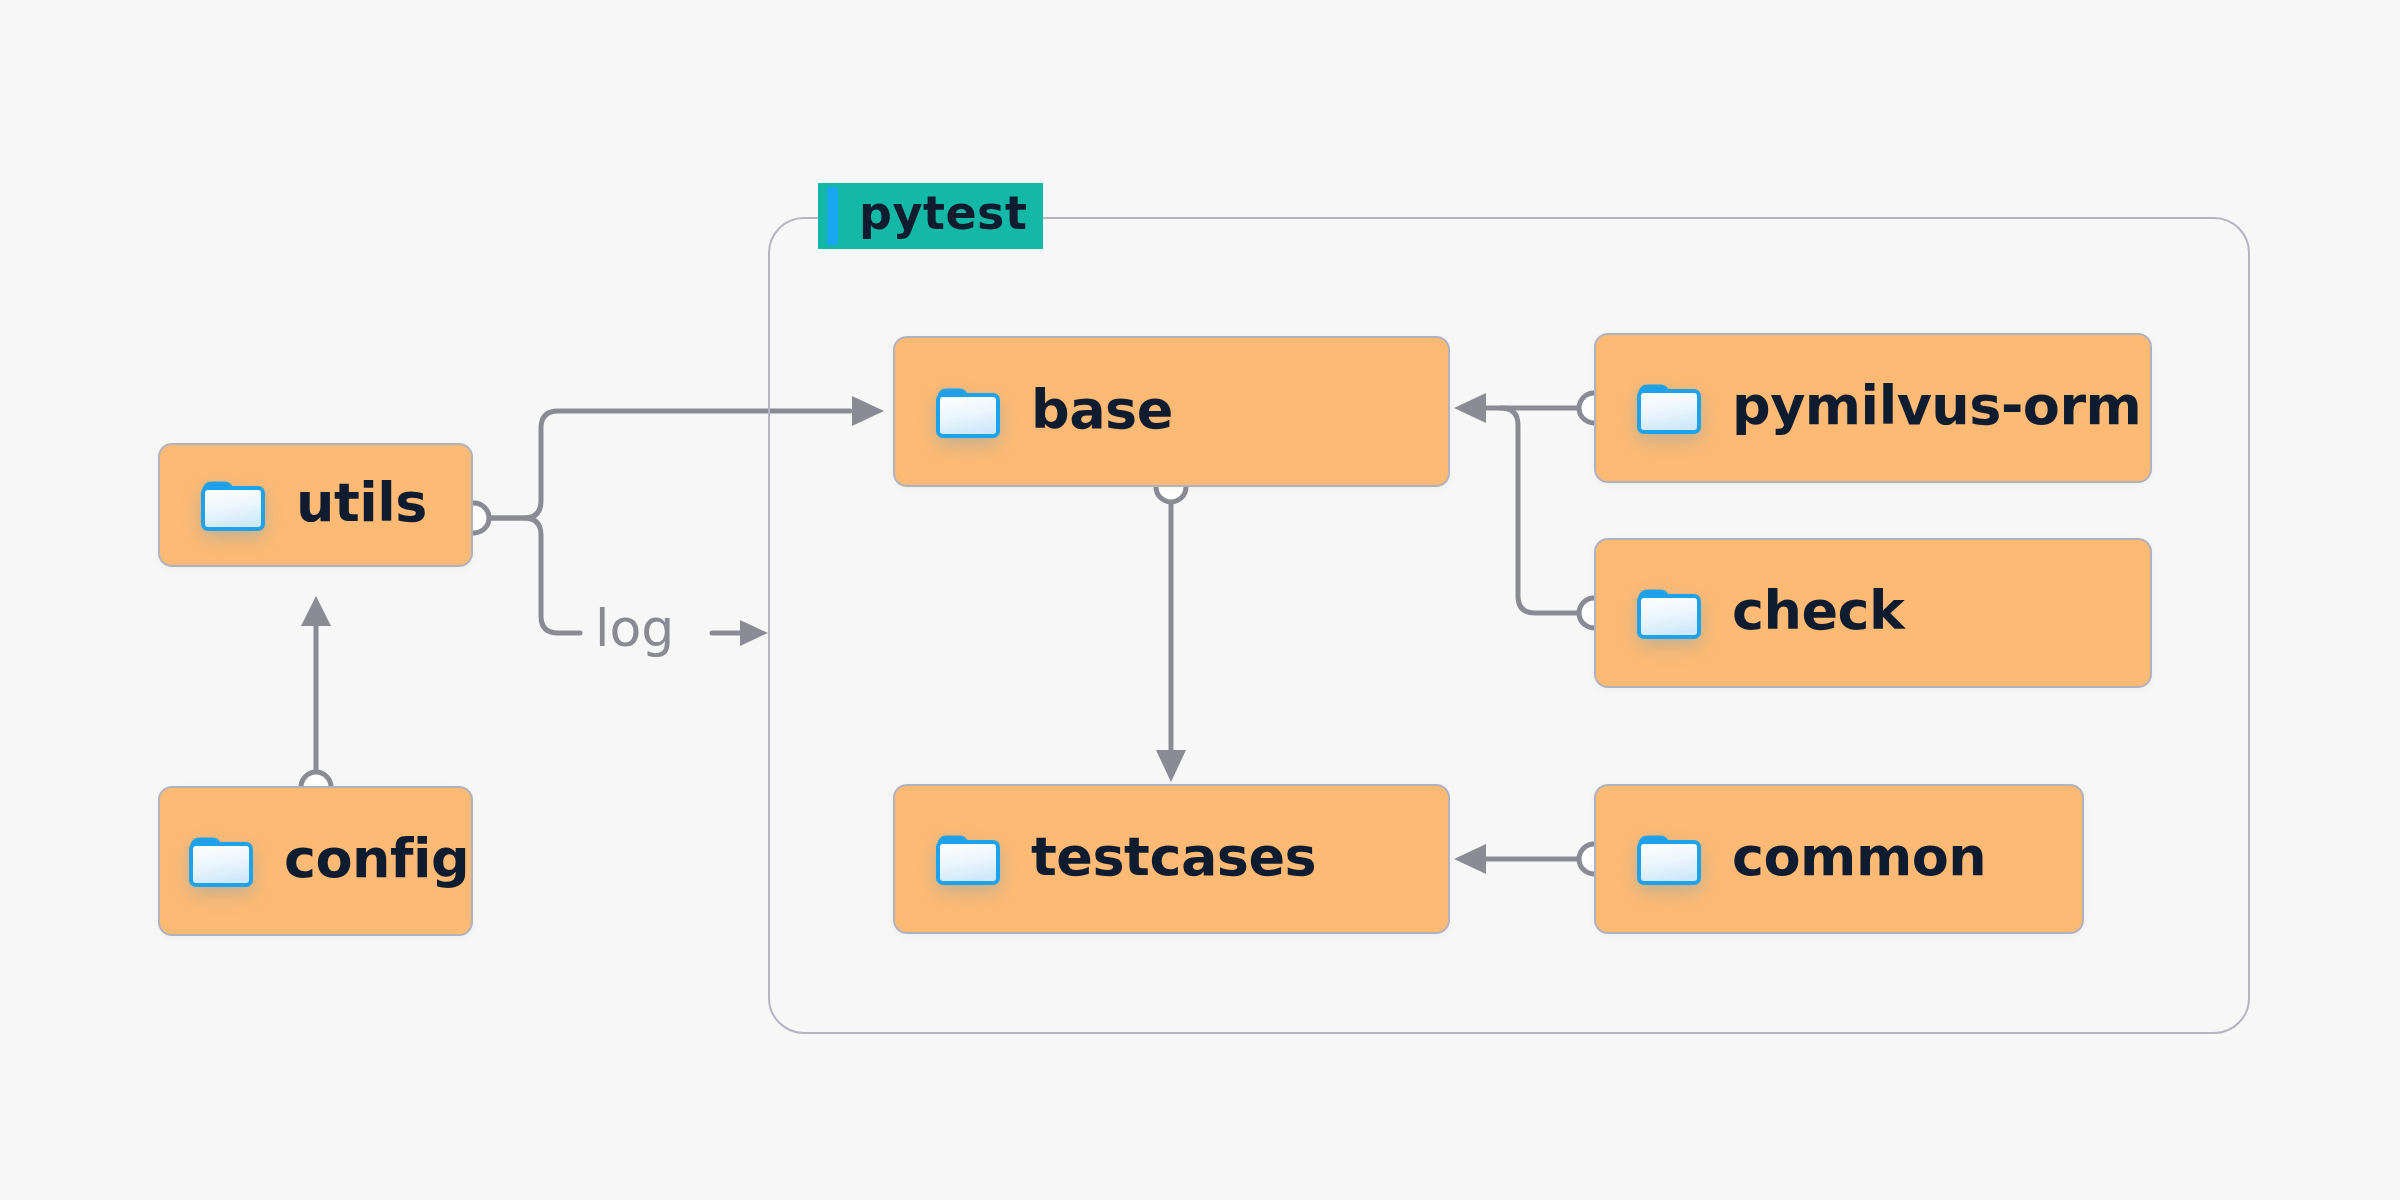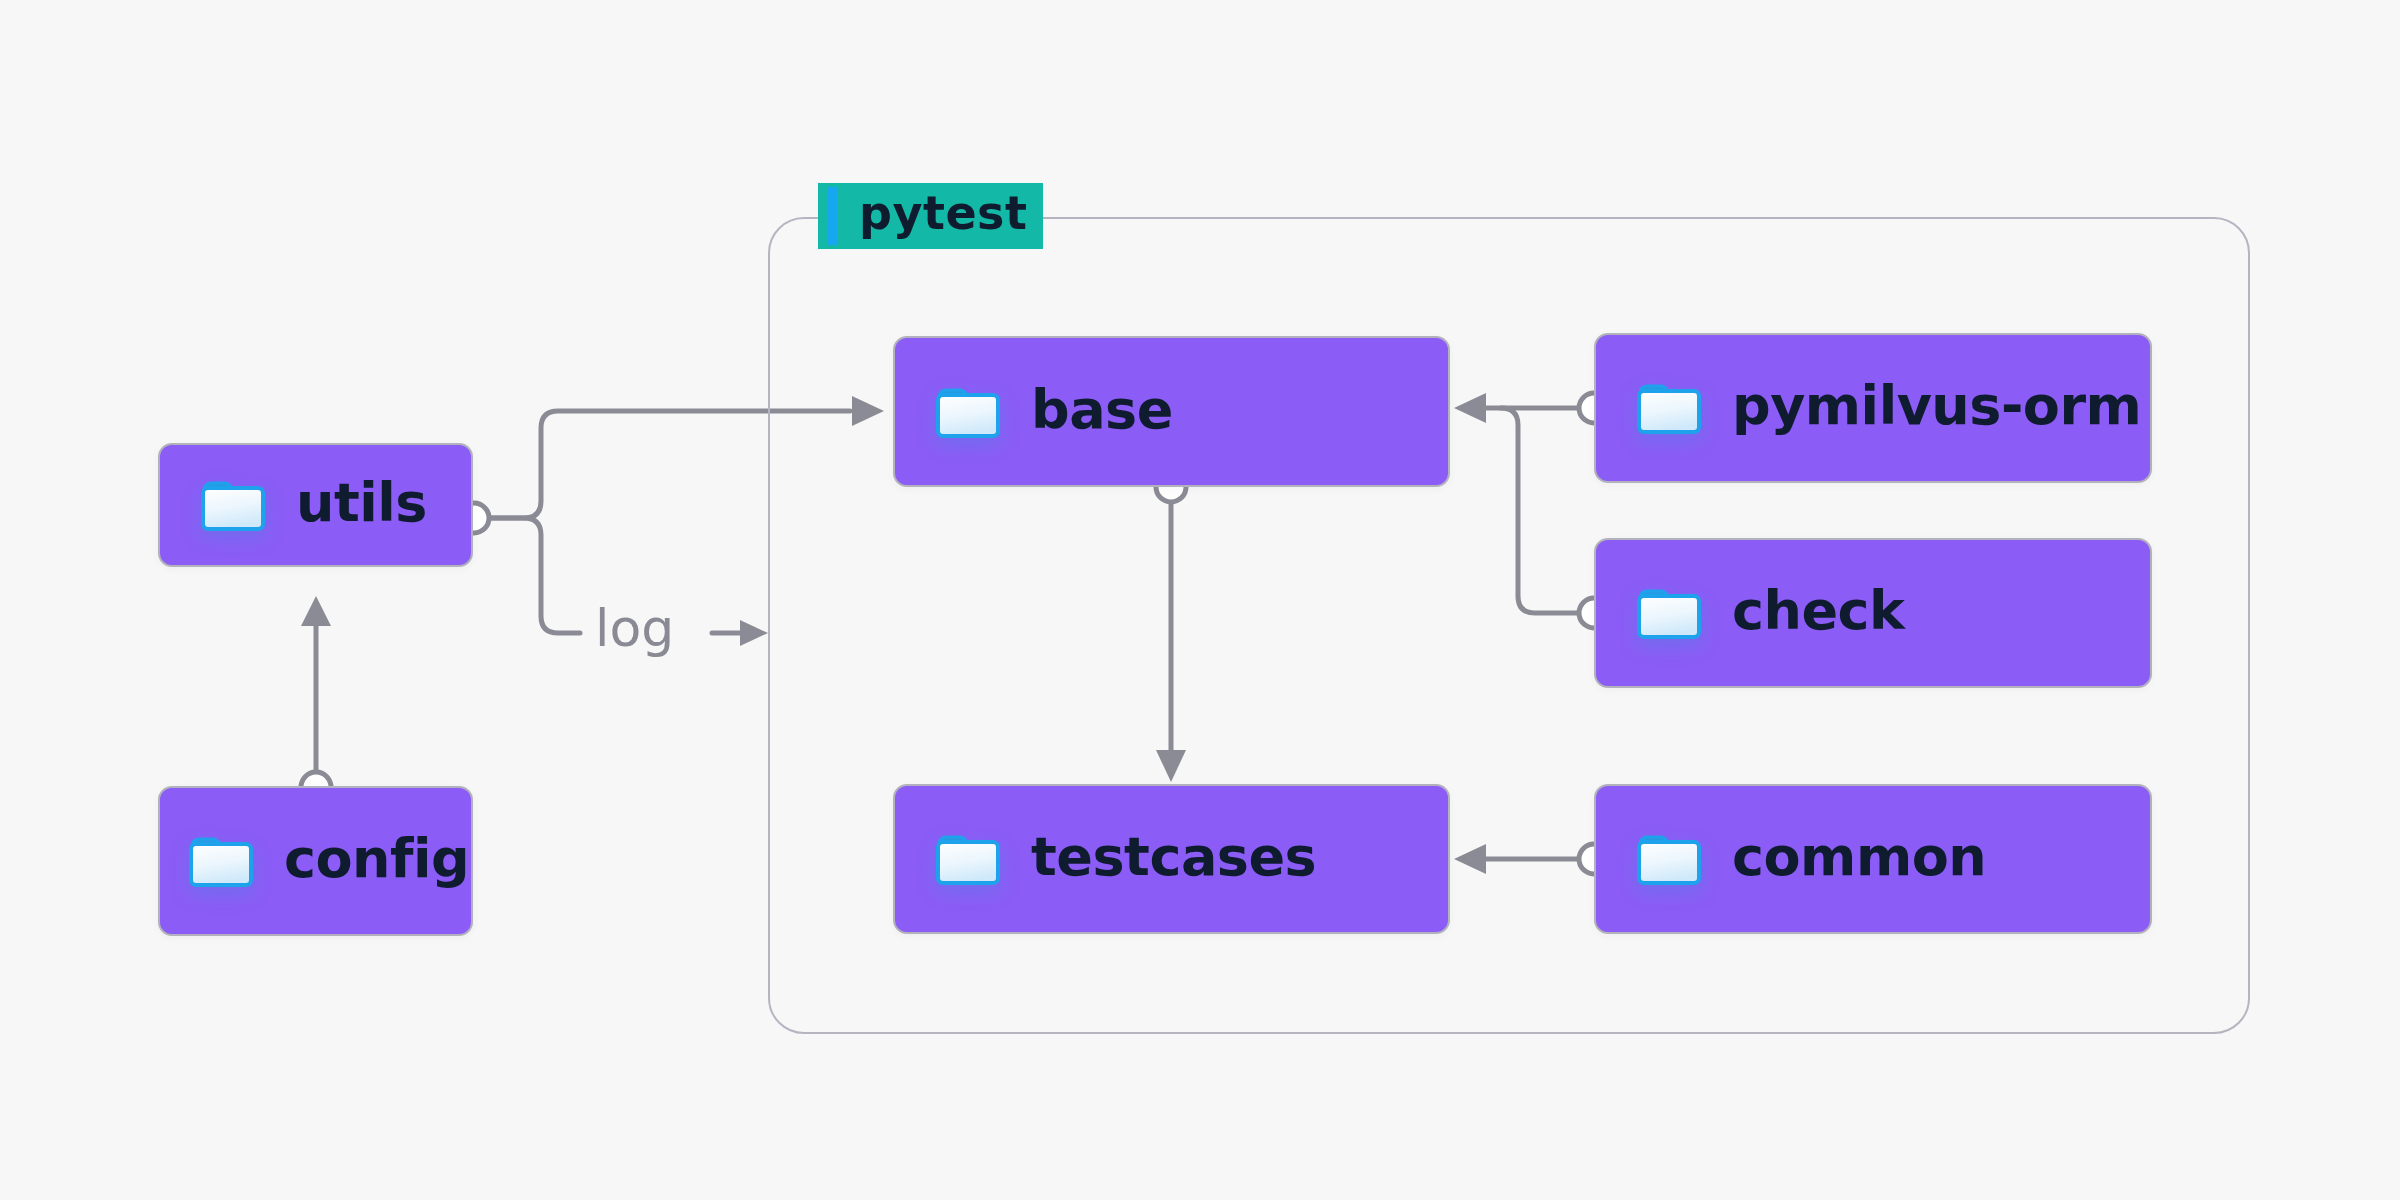--- a/index.html
+++ b/index.html
@@ -21,32 +21,32 @@
     display:flex;align-items:center;gap:21px;
     background:#14b8a6;padding:0 16px 0 9px;
   }
   .accent-bar{display:block;width:11px;height:58px;background:#17a7f0;border-radius:2px;}
   .group-label-text{
     font-size:46px;font-weight:600;color:#0f1b2e;letter-spacing:0.5px;line-height:1;
     padding-bottom:6px;
   }
 
   .node{
-    position:absolute;background:#8b5cf6;
+    position:absolute;background:#fdba74;
     border:2px solid #b2b2bd;border-radius:14px;
     display:flex;align-items:center;gap:30px;padding-left:40px;box-sizing:border-box;
     box-shadow:0 2px 8px rgba(15,25,45,0.04);
   }
   .node-utils{left:158px;top:443px;width:315px;height:124px;}
   .node-config{left:158px;top:786px;width:315px;height:150px;padding-left:28px;}
   .node-base{left:893px;top:336px;width:557px;height:151px;}
   .node-pymilvus-orm{left:1594px;top:333px;width:558px;height:150px;align-items:center;}
   .node-check{left:1594px;top:538px;width:558px;height:150px;}
   .node-testcases{left:893px;top:784px;width:557px;height:150px;}
-  .node-common{left:1594px;top:784px;width:558px;height:150px;}
+  .node-common{left:1594px;top:784px;width:490px;height:150px;}
 
   .node-label{
     font-size:54px;font-weight:600;color:#0f1b2e;letter-spacing:-0.5px;line-height:1;
     padding-bottom:4px;
   }
   .folder{width:66px;height:54px;flex:0 0 auto;filter:drop-shadow(0 7px 9px rgba(45,150,220,0.28));}
 
   .log-label{
     position:absolute;left:595px;top:602px;
     font-size:52px;font-weight:500;color:#8a8a95;line-height:1;

